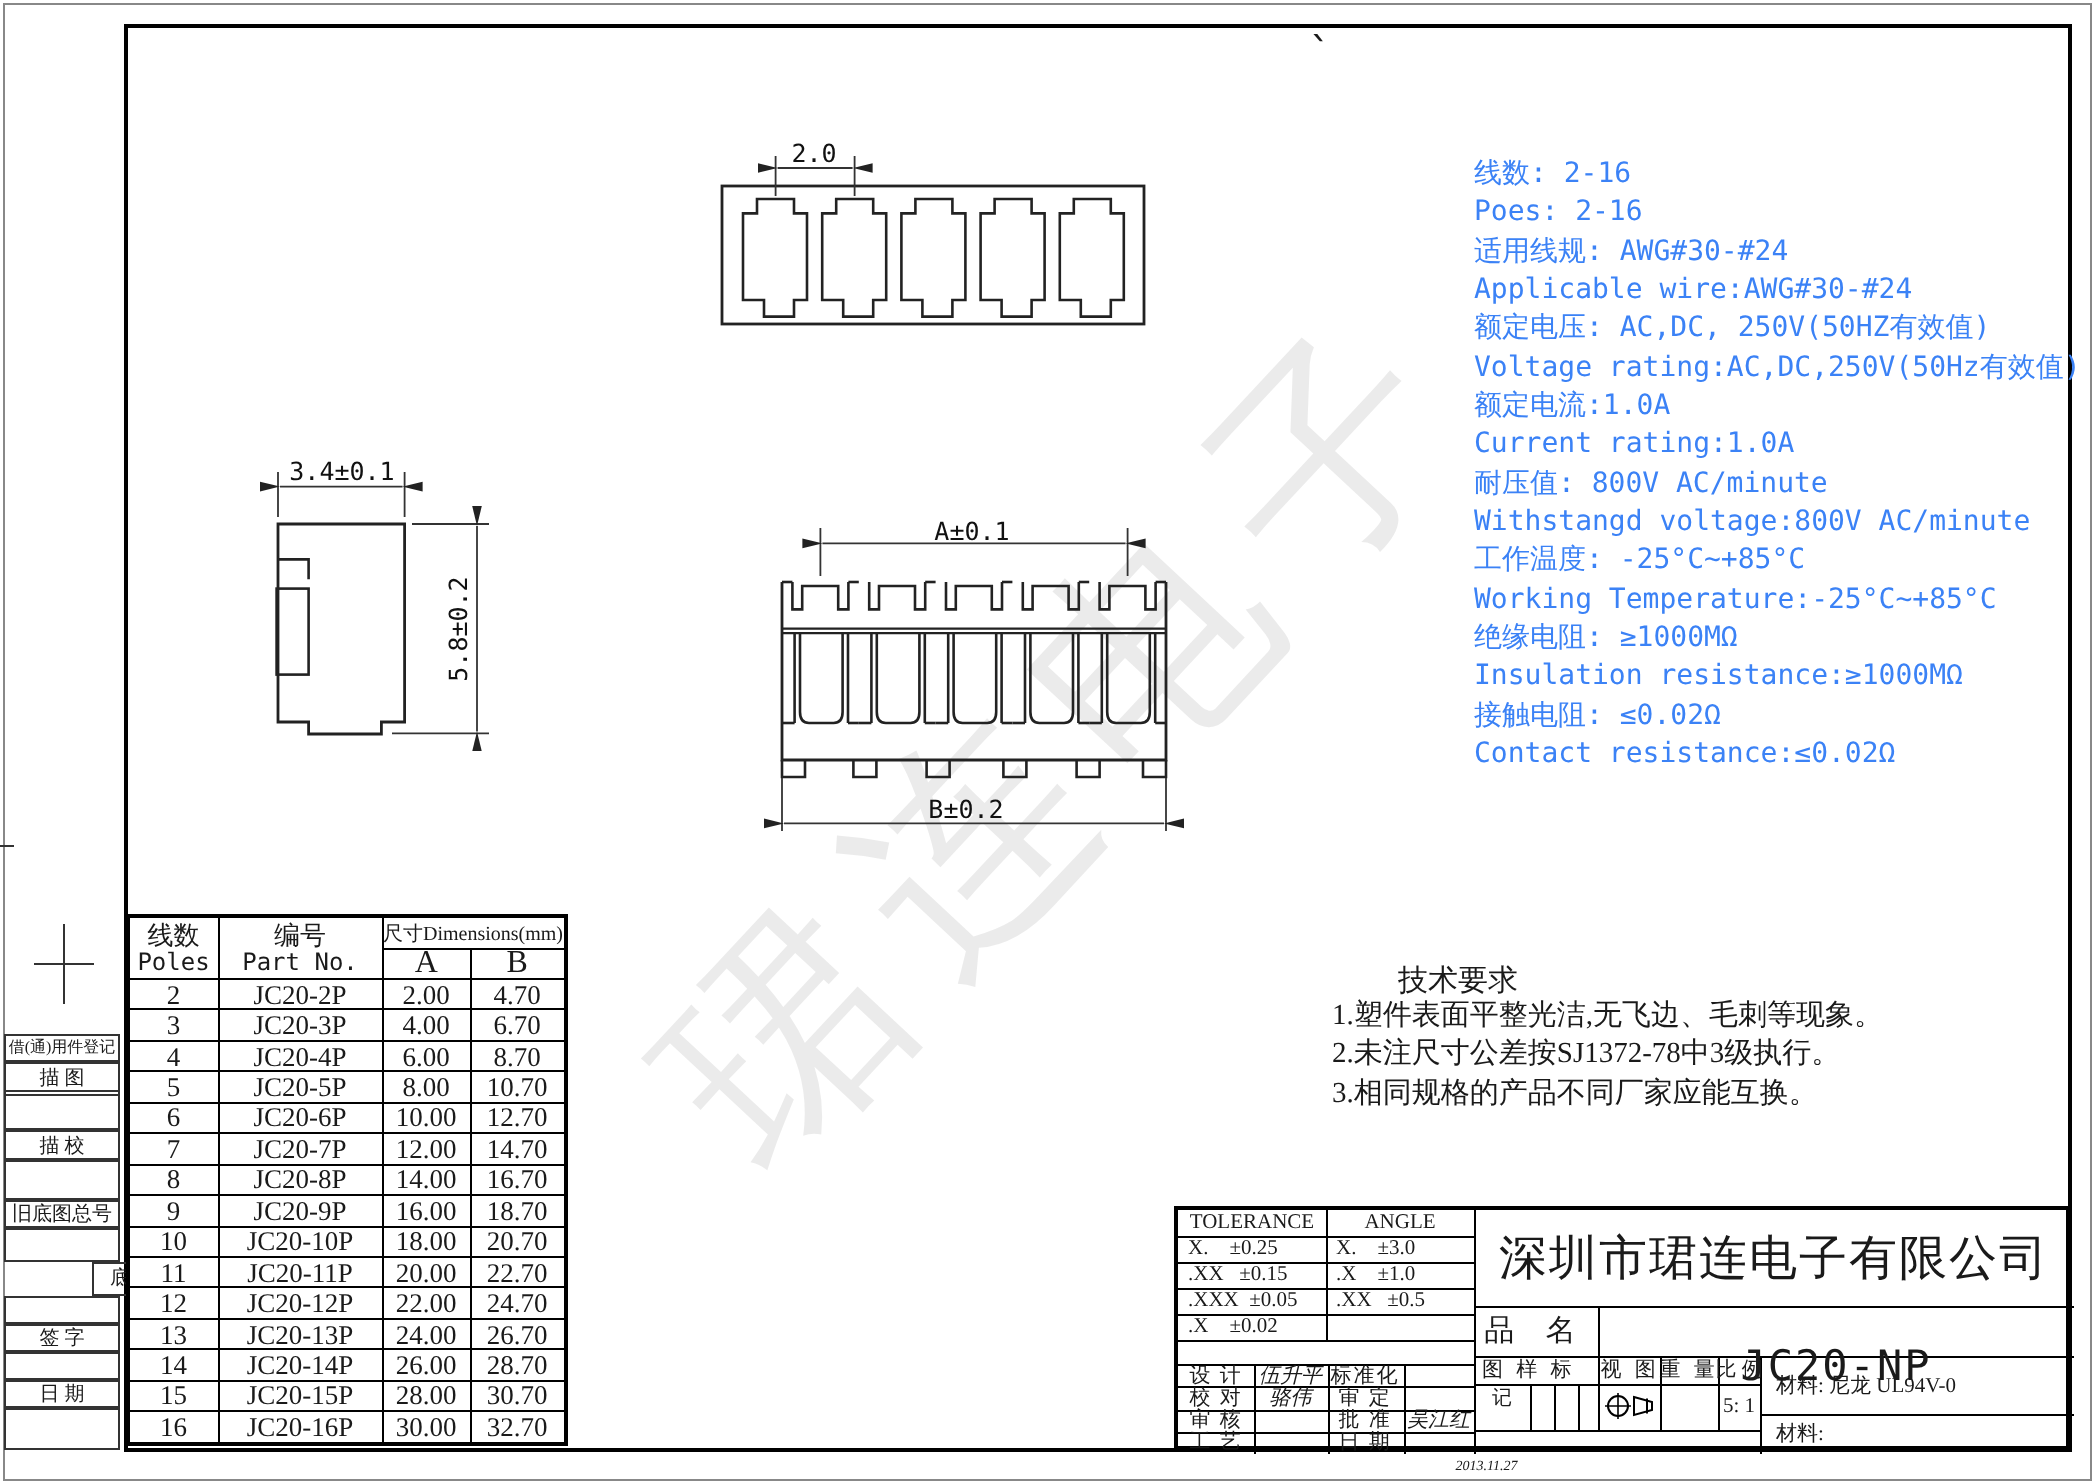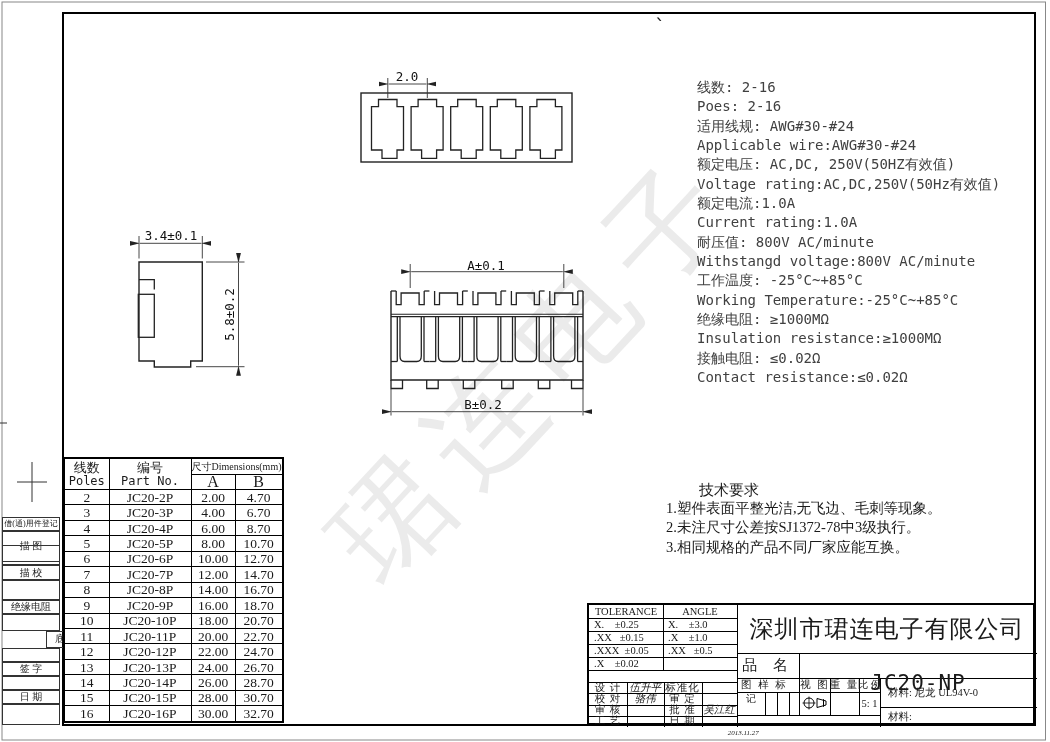--- a/index.html
+++ b/index.html
@@ -4,21 +4,21 @@
 <style>
   html,body{margin:0;padding:0;background:#fff;}
   .page{position:relative;width:1050px;height:742px;background:#fff;overflow:hidden;
         font-family:"Liberation Serif",serif;color:#1a1a1a;}
   svg{position:absolute;left:0;top:0;}
   .wm{position:absolute;left:270px;top:290px;font-size:115px;letter-spacing:18px;
       color:rgba(70,70,70,0.11);transform:rotate(-47deg);white-space:nowrap;
       font-family:"Liberation Serif",serif;z-index:0;}
   .spec{position:absolute;left:697px;top:78px;z-index:2;}
   .spec-line{height:19.35px;line-height:19.35px;font-size:14px;white-space:nowrap;
-      font-family:"DejaVu Sans Mono",monospace;color:#404040;}
+      font-family:"DejaVu Sans Mono",monospace;color:#3b82f6;margin-left:40px;}
   .tech-title{position:absolute;left:699px;top:481px;font-size:15px;font-family:Liberation Sans, sans-serif;}
   .tech{position:absolute;left:666px;top:499px;}
   .tech-line{height:19.3px;line-height:19.3px;font-size:14.5px;white-space:nowrap;font-family:"Liberation Serif",serif;}
   .dim{position:absolute;font-family:"DejaVu Sans Mono",monospace;font-size:12.5px;color:#111;
        text-align:center;white-space:nowrap;z-index:2;}
   .mbox{position:absolute;left:2px;width:58px;border:1px solid #333;box-sizing:border-box;
         font-size:10px;display:flex;align-items:center;justify-content:center;
         font-family:"Liberation Serif",serif;background:transparent;white-space:nowrap;}
   .dtable{position:absolute;left:63px;top:457px;border-collapse:collapse;table-layout:fixed;z-index:2;background:#fff;
         border:2px solid #000;}
@@ -153,25 +153,25 @@
 
   <div class="tech-title">技术要求</div>
   <div class="tech" id="tech-block">
       <div class="tech-line">1.塑件表面平整光洁,无飞边、毛刺等现象。</div>
       <div class="tech-line">2.未注尺寸公差按SJ1372-78中3级执行。</div>
       <div class="tech-line">3.相同规格的产品不同厂家应能互换。</div>
     </div>
 
   <div id="margin-boxes">
       <div class="mbox" style="top: 517px; height: 13.5px; font-size: 8px;">借(通)用件登记</div>
-      <div class="mbox" style="top: 530.5px; height: 31px;">描  图</div>
+      <div class="mbox" style="top: 530.5px; height: 17px;">描  图</div>
       <div class="mbox" style="top: 545px; height: 20px;"></div>
       <div class="mbox" style="top: 565px; height: 15px;">描  校</div>
       <div class="mbox" style="top: 580px; height: 20px;"></div>
-      <div class="mbox" style="top: 600px; height: 13.5px;">绝缘电阻</div>
+      <div class="mbox" style="top: 600px; height: 13.5px;">旧底图总号</div>
       <div class="mbox" style="top: 613.5px; height: 17px;"></div>
       <div class="mbox" style="top: 630.5px; height: 17.5px; margin-left: 44px;">底图总号</div>
       <div class="mbox" style="top: 648px; height: 14px;"></div>
       <div class="mbox" style="top: 662px; height: 14px;">签  字</div>
       <div class="mbox" style="top: 676px; height: 14px;"></div>
       <div class="mbox" style="top: 690px; height: 13.5px;">日  期</div>
       <div class="mbox" style="top: 703.5px; height: 21.5px;"></div>
     </div>
 
   <table class="dtable">

